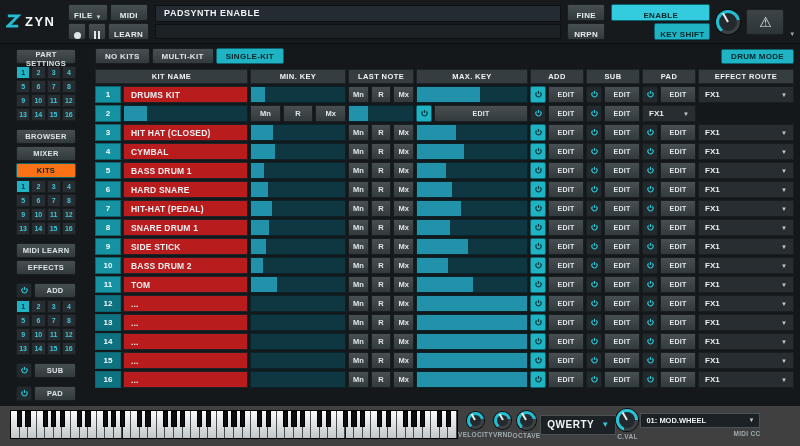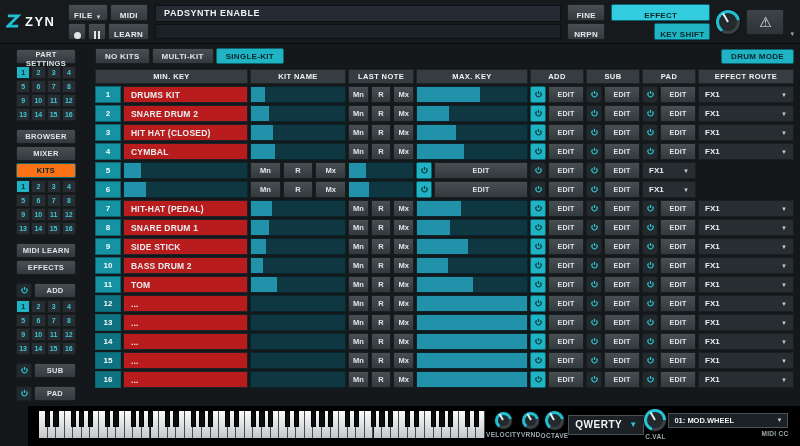--- a/index.html
+++ b/index.html
@@ -85,21 +85,21 @@
         font-size:7.5px;font-weight:bold;padding:0;}
   .kcell{display:flex;gap:2px;align-items:stretch;}
   .ebtn{flex:1;background:linear-gradient(#474f53,#333a3e);border:1px solid #191e21;color:#e0e7e9;
         font-size:7px;font-weight:bold;padding:0;letter-spacing:.3px;}
   .fxsel{background:#272d31;border:1px solid #191e21;display:flex;align-items:center;
          justify-content:space-between;padding:0 6px;font-size:8px;font-weight:bold;color:#eaf0f1;}
   .fxsel .arr{font-size:6px;color:#c2cccf;}
 
   
   .bottombar{height:40px;flex:0 0 40px;display:flex;align-items:center;padding:2px 8px 5px 10px;
-             background:#000000;margin-left:28px;}
+             background:#404040;}
   .kbd{position:relative;height:29px;flex:0 0 448px;background:#15181a;border:1px solid #000;overflow:hidden;}
   .wkey{position:absolute;top:0;bottom:0;background:linear-gradient(#fbfbfb,#c4c8ca);border-right:1px solid #464c50;}
   .bkey{position:absolute;top:0;height:58%;background:#0b0d0f;z-index:2;border:1px solid #000;}
   .fgroup{display:flex;flex-direction:column;align-items:center;gap:2px;}
   .knob.sm{width:17px;height:17px;}
   .knob.md{width:19px;height:19px;}
   .knob.lg{width:22px;height:22px;background:conic-gradient(from 200deg,#27c5d8 0deg 250deg,#3a4246 250deg 360deg);}
   .flabel{font-size:6.5px;color:#9fabaf;font-weight:bold;letter-spacing:.3px;}
   .qwerty{height:20px;min-width:76px;border:1px solid #4a5256;background:#1c2125;display:flex;align-items:center;
           justify-content:center;gap:7px;font-size:10px;font-weight:bold;color:#f0f5f6;letter-spacing:.5px;}
@@ -149,21 +149,21 @@
       <div class="title-field">PADSYNTH ENABLE</div>
       <div class="meter-field"></div>
     </div>
 
     <div class="tb-col">
       <button class="tbtn">FINE</button>
       <button class="tbtn">NRPN</button>
     </div>
 
     <div class="tb-col">
-      <button class="tbtn sel-bright">EFFECT</button>
+      <button class="tbtn sel-bright">ENABLE</button>
       <button class="tbtn sel-teal">KEY SHIFT</button>
     </div>
 
     <div class="knob tb-knob"></div>
 
     <div class="warn-box">
       <span>⚠</span>
     </div>
     <span class="warn-caret">▾</span>
   </header>
@@ -268,22 +268,22 @@
       <div class="tabs-row">
         <div style="display:flex;gap:2px;" id="tabs">
             <button class="tab">NO KITS</button>
             <button class="tab">MULTI-KIT</button>
             <button class="tab active">SINGLE-KIT</button>
           </div>
         <button class="drum-mode">DRUM MODE</button>
       </div>
 
       <div class="kgrid khead">
+        <div class="hcell">KIT NAME</div>
         <div class="hcell">MIN. KEY</div>
-        <div class="hcell">KIT NAME</div>
         <div class="hcell">LAST NOTE</div>
         <div class="hcell">MAX. KEY</div>
         <div class="hcell">ADD</div>
         <div class="hcell">SUB</div>
         <div class="hcell">PAD</div>
         <div class="hcell">EFFECT ROUTE</div>
       </div>
 
       <div id="krows">
         <div class="kgrid krow">
@@ -328,21 +328,20 @@
             <button class="ebtn">EDIT</button>
           </div>
           <div class="fxsel">
             <span class="fxv">FX1</span>
             <span class="arr">▼</span>
           </div>
         </div>
 
         <div class="kgrid krow">
           <div class="knum">2</div>
-          <div class="kname">SNARE DRUM 2</div>
           <div class="kbar min">
             <div class="fill" style="width: 19%;"></div>
           </div>
           <div class="kbtns">
             <button class="mbtn mn">Mn</button>
             <button class="mbtn r">R</button>
             <button class="mbtn mx">Mx</button>
           </div>
           <div class="kbar max">
             <div class="fill" style="width: 29%;"></div>
@@ -469,20 +468,21 @@
             <button class="ebtn">EDIT</button>
           </div>
           <div class="fxsel">
             <span class="fxv">FX1</span>
             <span class="arr">▼</span>
           </div>
         </div>
 
         <div class="kgrid krow">
           <div class="knum">5</div>
+          <div class="kname">BASS DRUM 1</div>
           <div class="kbar min">
             <div class="fill" style="width: 14%;"></div>
           </div>
           <div class="kbtns">
             <button class="mbtn mn">Mn</button>
             <button class="mbtn r">R</button>
             <button class="mbtn mx">Mx</button>
           </div>
           <div class="kbar max">
             <div class="fill" style="width: 26%;"></div>
@@ -515,20 +515,21 @@
             <button class="ebtn">EDIT</button>
           </div>
           <div class="fxsel">
             <span class="fxv">FX1</span>
             <span class="arr">▼</span>
           </div>
         </div>
 
         <div class="kgrid krow">
           <div class="knum">6</div>
+          <div class="kname">HARD SNARE</div>
           <div class="kbar min">
             <div class="fill" style="width: 18%;"></div>
           </div>
           <div class="kbtns">
             <button class="mbtn mn">Mn</button>
             <button class="mbtn r">R</button>
             <button class="mbtn mx">Mx</button>
           </div>
           <div class="kbar max">
             <div class="fill" style="width: 32%;"></div>

